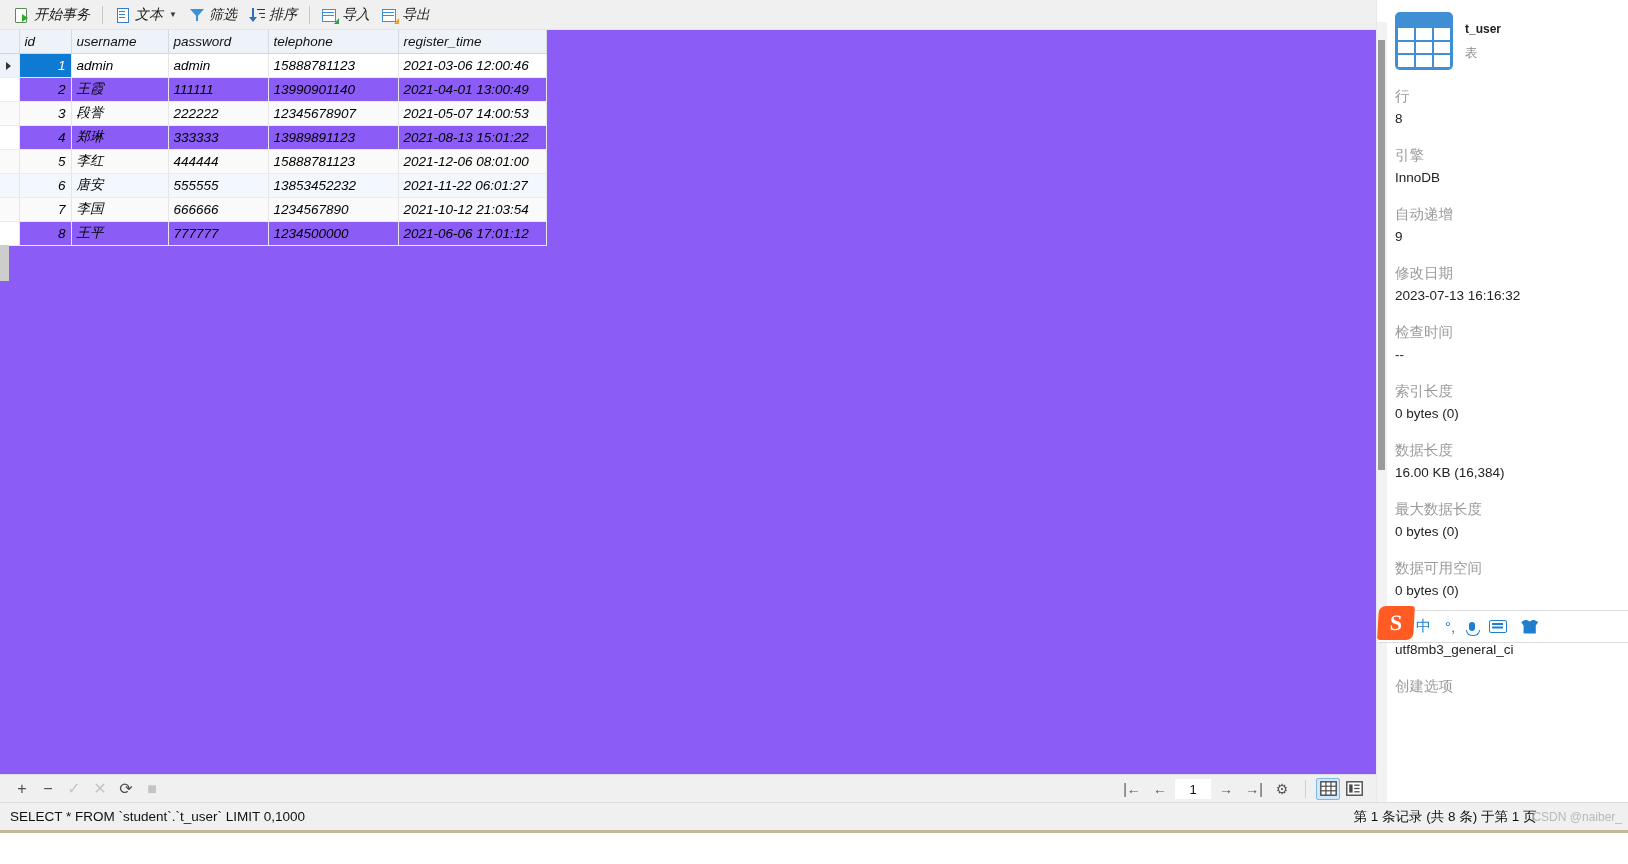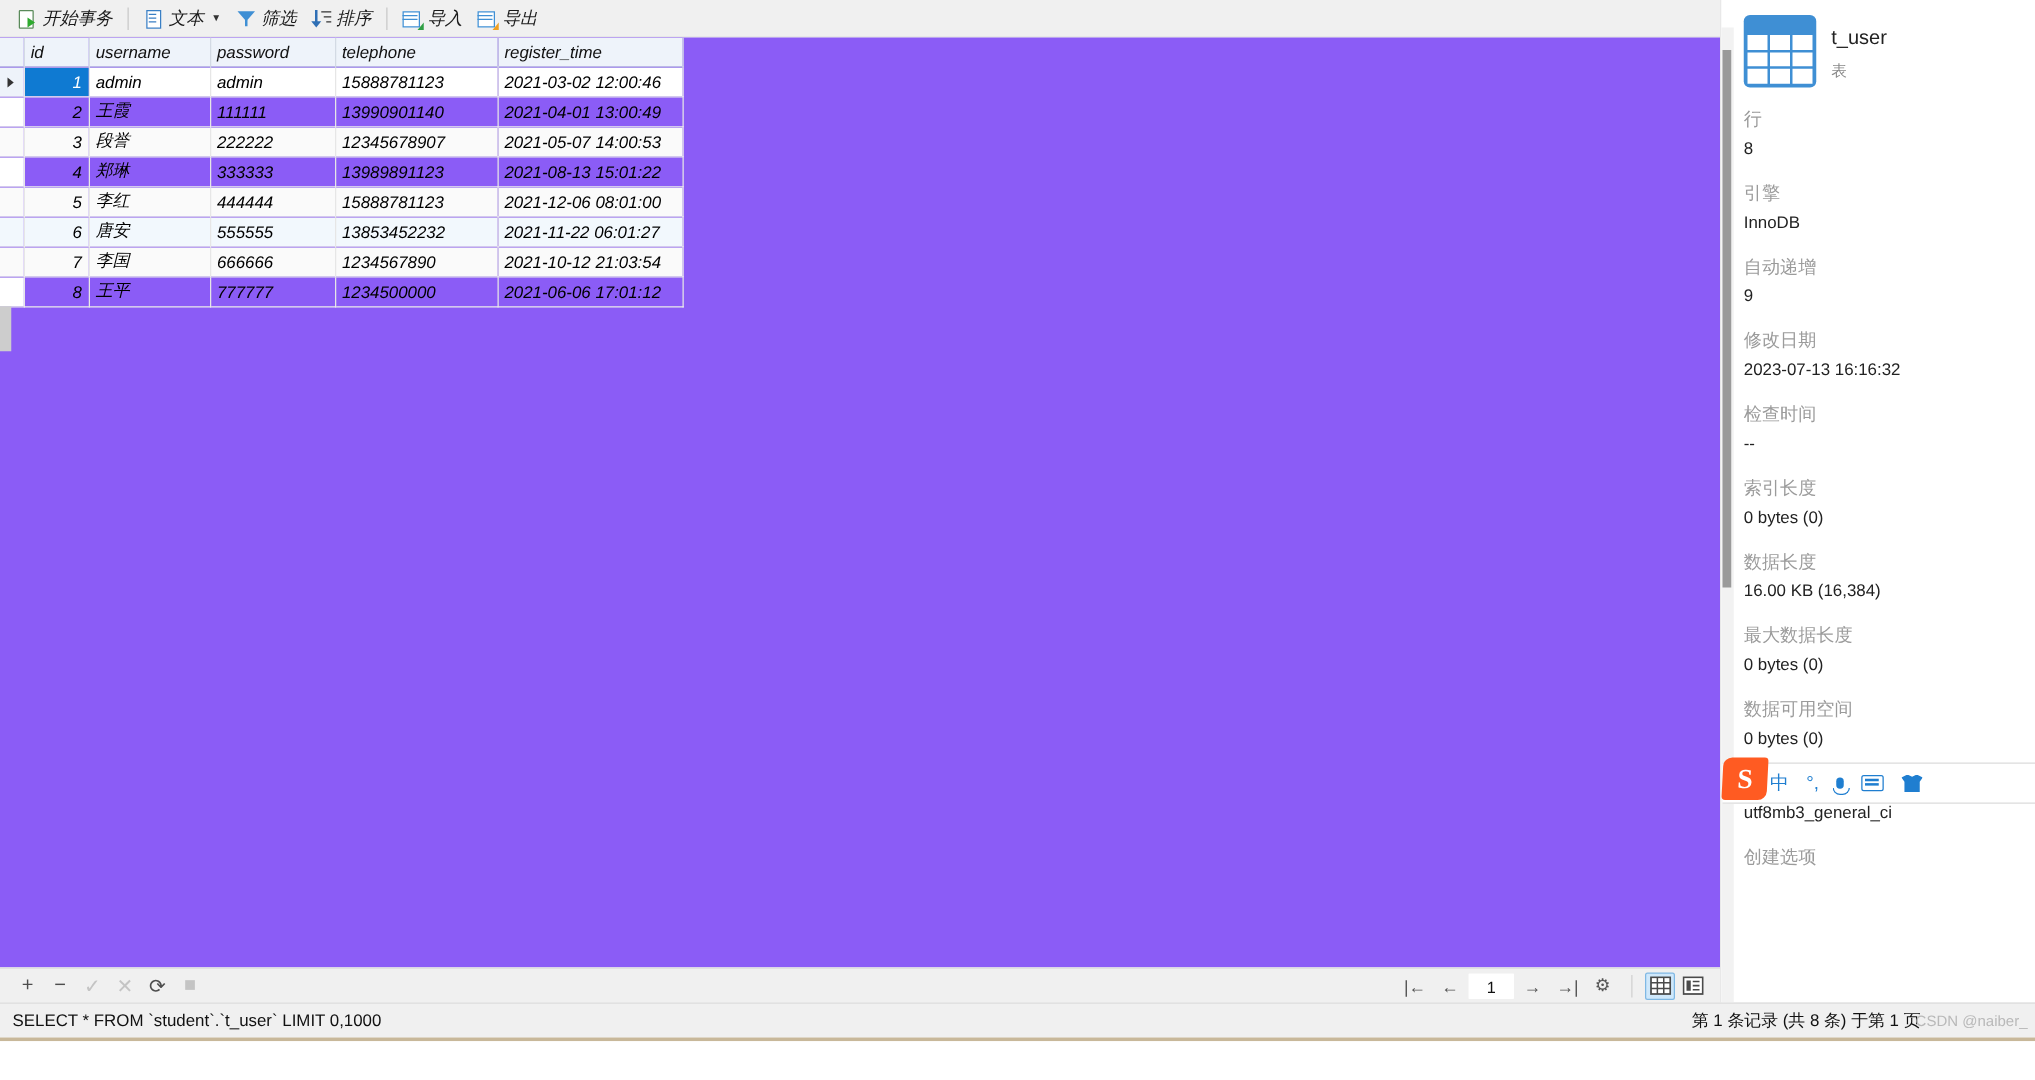--- a/index.html
+++ b/index.html
@@ -145,21 +145,21 @@
   #ip-scroll { position:absolute; left:0px; top:22px; width:10px; height:780px; background:#f2f2f2; }
   #ip-thumb { position:absolute; left:1px; top:18px; width:7px; height:430px; background:#9a9a9a; }
   #ip-content { position:absolute; left:18px; top:0; width:234px; }
   #ip-head { display:flex; align-items:flex-start; gap:12px; padding-top:12px; }
   #tbl-icon { width:58px; height:58px; flex:0 0 58px; position:relative; }
   #tbl-icon .outer { position:absolute; inset:0; background:#3f8fd4; border-radius:5px; }
   #tbl-icon .hdr { position:absolute; left:3px; right:3px; top:3px; height:13px; background:#3f8fd4; }
   #tbl-icon .cells { position:absolute; left:3px; right:3px; top:16px; bottom:3px;
     display:grid; grid-template-columns:1fr 1fr 1fr; grid-template-rows:1fr 1fr 1fr; gap:2px; }
   #tbl-icon .cells i { background:#fff; display:block; }
-  #ip-title { font-size:16px; font-weight:normal; color:#222; margin-top:10px; }
+  #ip-title { font-size:12px; font-weight:bold; color:#222; margin-top:10px; }
   #ip-sub { font-size:12.5px; color:#8a8a8a; margin-top:9px; }
   .prop { margin-top:17px; }
   .prop .k { font-size:14.5px; color:#9b9b9b; line-height:19px; }
   .prop .v { font-size:13.5px; color:#222; line-height:20px; margin-top:3px; }
 
   
   #ime {
     position:absolute; left:1378px; top:610px; width:250px; height:33px;
     background:#fff; border-top:1px solid #dcdcdc; border-bottom:1px solid #dcdcdc;
     display:flex; align-items:center; padding-left:38px; gap:14px; z-index:40;
@@ -238,21 +238,21 @@
           <th class="col-time">register_time</th>
         </tr>
       </thead>
       <tbody id="grid-body">
           <tr class="sel">
             <td class="col-marker"></td>
             <td class="col-id">1</td>
             <td class="col-user">admin</td>
             <td class="col-pass">admin</td>
             <td class="col-tel">15888781123</td>
-            <td class="col-time">2021-03-02 12:00:46</td>
+            <td class="col-time">2021-03-06 12:00:46</td>
           </tr>
           <tr>
             <td class="col-marker"></td>
             <td class="col-id">2</td>
             <td class="col-user">王霞</td>
             <td class="col-pass">111111</td>
             <td class="col-tel">13990901140</td>
             <td class="col-time">2021-04-01 13:00:49</td>
           </tr>
           <tr class="alt">

